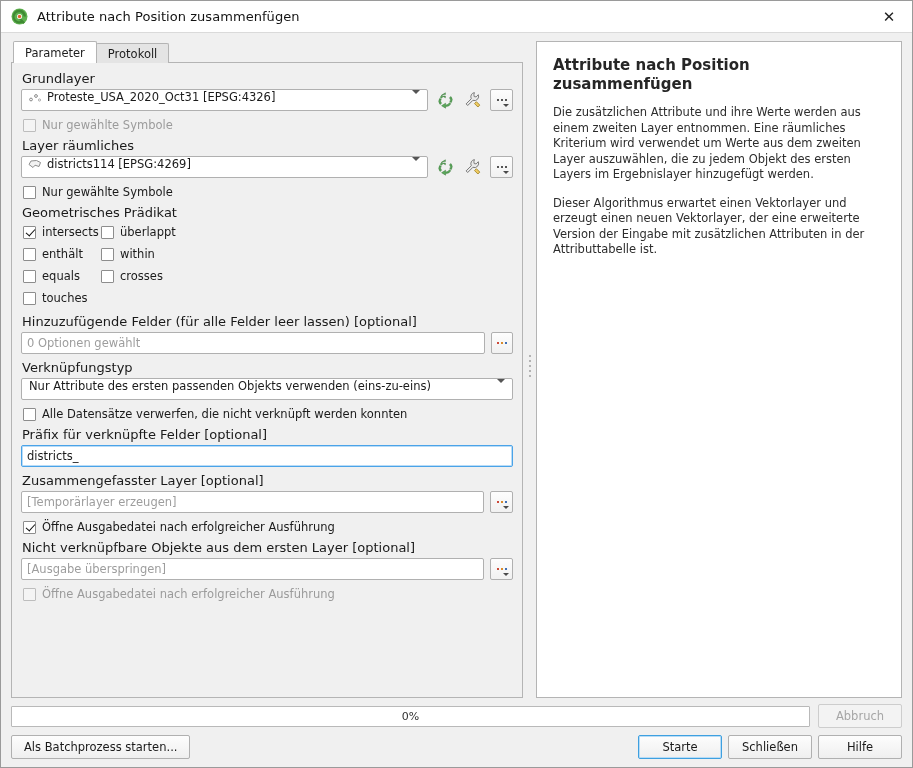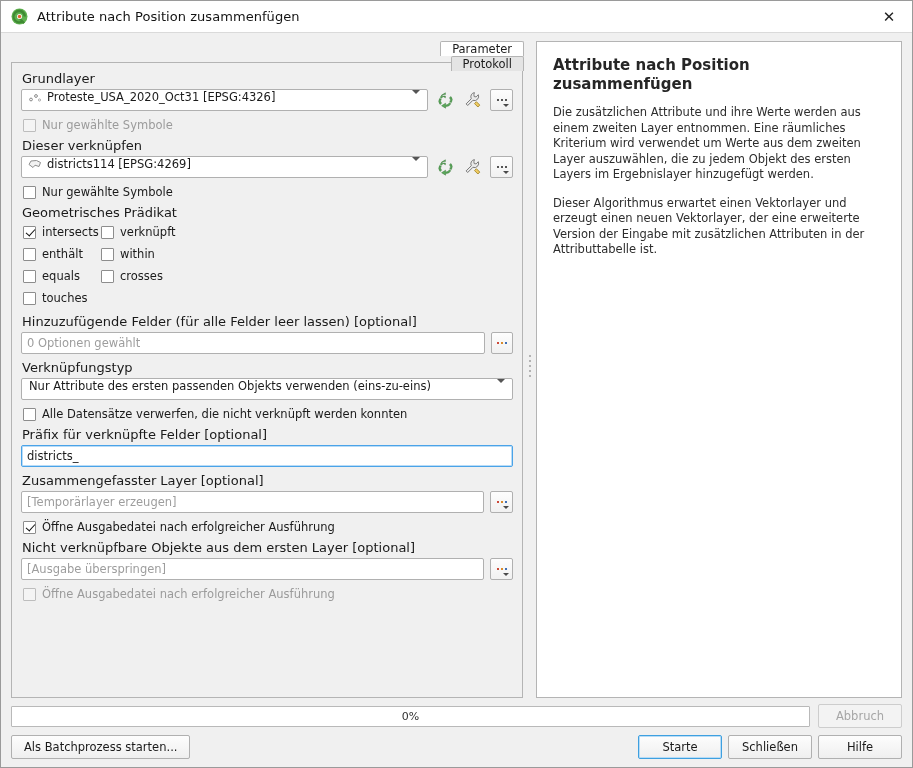--- a/index.html
+++ b/index.html
@@ -57,21 +57,21 @@
   
   #left-col {
     width: 522px;
     flex: 0 0 522px;
     display: flex; flex-direction: column;
     padding: 8px 0 0 10px;
     position: relative;
   }
 
   
-  #tabs { display: flex; align-items: flex-end; height: 22px; margin-left: 2px; position: relative; z-index: 3; flex-direction: column;}
+  #tabs { display: flex; align-items: flex-end; height: 22px; margin-left: 2px; position: relative; z-index: 3;}
   .tab {
     border: 1px solid #b4b4b4;
     border-bottom: none;
     padding: 0 11px;
     display: flex; align-items: center;
     font-size: 11.5px;
     cursor: pointer;
     border-radius: 2px 2px 0 0;
     background: #e4e4e4;
     height: 20px;
@@ -355,21 +355,21 @@
               </span>
             <span class="subarrow"></span>
           </div>
         </div>
 
         <div class="cb-row" style="margin-bottom:7px;">
           <span class="cb disabled"></span>
           <span class="cb-label dim">Nur gewählte Symbole</span>
         </div>
 
-        <div class="lbl">Dieser verknüpfen</div>
+        <div class="lbl">Layer räumliches</div>
         <div class="row">
           <div class="combo" style="flex:1 1 auto;">
             <span class="layer-icon">
               <svg viewBox="0 0 16 14" xmlns="http://www.w3.org/2000/svg">
                 <path d="M2 7.5 L4 4 L9.5 3.5 L13.5 5.5 L12 9.5 L8 8.2 L6 10.5 Z" fill="#f2f2f2" stroke="#8d8d8d" stroke-width="1"></path>
               </svg>
             </span>
             <span class="combo-text">districts114 [EPSG:4269]</span>
             <span class="arrow"></span>
           </div>
@@ -403,21 +403,21 @@
         </div>
 
         <div class="lbl" style="margin-bottom:5px;">Geometrisches Prädikat</div>
         <div id="pred-grid">
           <div class="cb-row">
             <span class="cb checked"></span>
             <span class="cb-label">intersects</span>
           </div>
           <div class="cb-row">
             <span class="cb"></span>
-            <span class="cb-label">verknüpft</span>
+            <span class="cb-label">überlappt</span>
           </div>
           <div class="cb-row">
             <span class="cb"></span>
             <span class="cb-label">enthält</span>
           </div>
           <div class="cb-row">
             <span class="cb"></span>
             <span class="cb-label">within</span>
           </div>
           <div class="cb-row">

